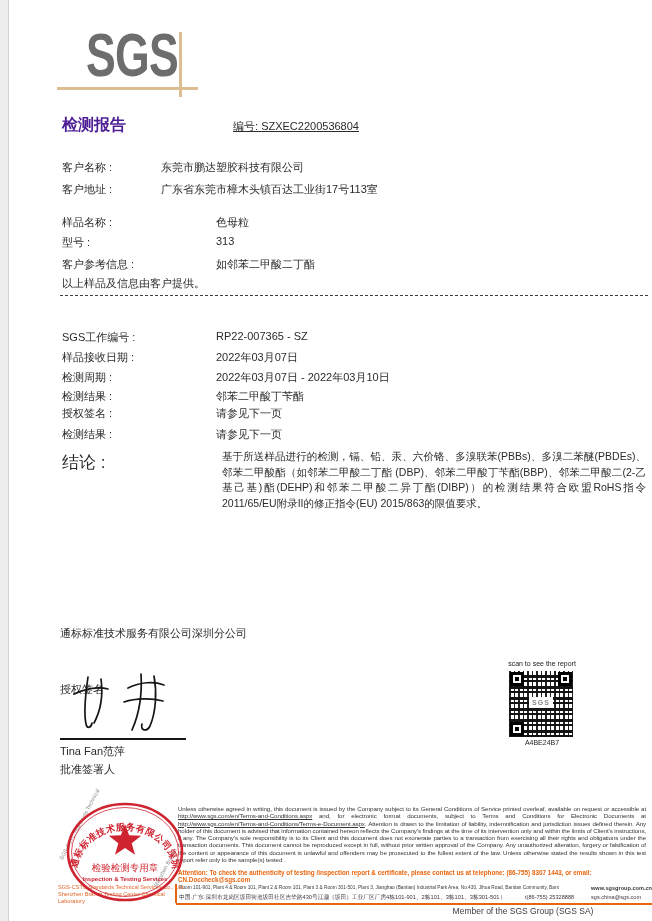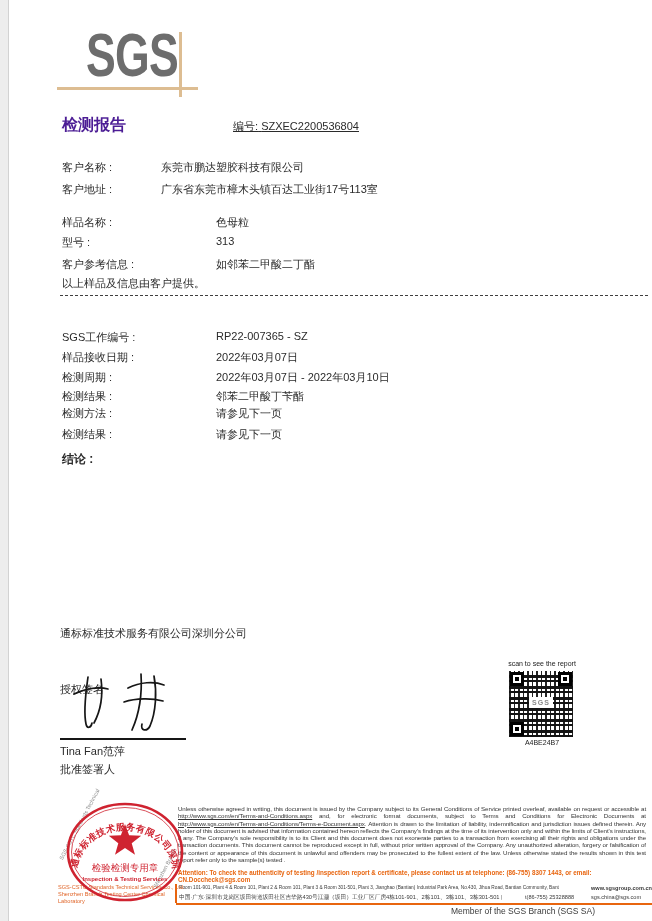--- a/index.html
+++ b/index.html
@@ -16,21 +16,21 @@
   .title{position:absolute;left:62px;top:115px;font-size:16px;font-weight:bold;color:#4c1d95;}
   .hmeta{position:absolute;top:119px;font-size:11px;white-space:nowrap;text-decoration:underline;}
   
   .row{position:absolute;left:0;top:0;width:652px;font-size:11px;}
   .row .lbl{position:absolute;left:62px;white-space:nowrap;}
   .row .val{position:absolute;left:216px;white-space:nowrap;}
   .row.client .val{left:133px;margin-left:28px;}
   .note{position:absolute;left:62px;font-size:11px;}
   .dashed{position:absolute;left:60px;top:295px;width:588px;border-top:1.5px dashed #3f3f3f;}
   
-  .conc-lbl{position:absolute;left:62px;top:451px;font-size:12px;font-weight:bold;}
+  .conc-lbl{position:absolute;left:62px;top:451px;font-size:17px;}
   .conc-txt{position:absolute;left:222px;top:449px;width:424px;font-size:10.5px;line-height:15.5px;text-align:justify;}
   
   .sig-company{position:absolute;left:60px;top:626px;font-size:11px;}
   .sig-auth{position:absolute;left:60px;top:642px;font-size:11px;margin-top:40px;}
   .sig-svg{position:absolute;left:68px;top:668px;}
   .sig-line{position:absolute;left:60px;top:738px;width:126px;height:2px;background:#161616;}
   .sig-name{position:absolute;left:60px;top:744px;font-size:11px;}
   .sig-role{position:absolute;left:60px;top:762px;font-size:11px;}
   
   .qr-cap{position:absolute;left:500px;top:660px;width:84px;text-align:center;font-size:7px;color:#222;}
@@ -112,29 +112,30 @@
   </div>
   <div class="row" style="top:370px">
     <span class="lbl">检测周期 :</span>
     <span class="val">2022年03月07日 - 2022年03月10日</span>
   </div>
   <div class="row" style="top:389px">
     <span class="lbl">检测结果 :</span>
     <span class="val">邻苯二甲酸丁苄酯</span>
   </div>
   <div class="row" style="top:406px">
-    <span class="lbl">检测方法 :</span>
+    <span class="lbl">授权签名 :</span>
     <span class="val">请参见下一页</span>
   </div>
   <div class="row" style="top:427px">
     <span class="lbl">检测结果 :</span>
     <span class="val">请参见下一页</span>
   </div>
 
   <div class="conc-lbl">结论 :</div>
+  <div class="conc-txt">基于所送样品进行的检测，镉、铅、汞、六价铬、多溴联苯(PBBs)、多溴二苯醚(PBDEs)、邻苯二甲酸酯（如邻苯二甲酸二丁酯 (DBP)、邻苯二甲酸丁苄酯(BBP)、邻苯二甲酸二(2-乙基己基)酯(DEHP)和邻苯二甲酸二异丁酯(DIBP)）的检测结果符合欧盟RoHS指令2011/65/EU附录II的修正指令(EU) 2015/863的限值要求。</div>
 
   <div class="sig-company">通标标准技术服务有限公司深圳分公司</div>
   <div class="sig-auth">授权签名</div>
   <svg class="sig-svg" width="130" height="70" viewBox="0 0 130 70">
     <g fill="none" stroke="#161616" stroke-width="1.7" stroke-linecap="round">
       <path d="M6,26 C16,21 30,18 40,21"></path>
       <path d="M20,9 C18,24 15,42 18,56 C19,61 23,60 24,55"></path>
       <path d="M33,11 C35,26 33,42 26,55"></path>
       <path d="M60,20 C72,14 86,13 96,17"></path>
       <path d="M73,6 C74,22 72,44 64,62"></path>
@@ -182,14 +183,14 @@
 
   <div class="addr-v"></div>
   <div class="addr">
     <span class="en">Room 101-901, Plant 4 &amp; Room 101, Plant 2 &amp; Room 101, Plant 3 &amp; Room 301-501, Plant 3, Jianghao (Bantian) Industrial Park Area, No.430, Jihua Road, Bantian Community, Bantian Street, Longgang District, Shenzhen, Guangdong, China 518129</span>
     <span class="web">www.sgsgroup.com.cn</span>
     <span class="cn">中国·广东·深圳市龙岗区坂田街道坂田社区吉华路430号江灏（坂田）工业厂区厂房4栋101-901、2栋101、3栋101、3栋301-501 邮编:518129</span>
     <span class="tel">t(86-755) 25328888</span>
     <span class="eml">sgs.china@sgs.com</span>
   </div>
   <div class="orange-line"></div>
-  <div class="member">Member of the SGS Branch (SGS SA)</div>
+  <div class="member">Member of the SGS Group (SGS SA)</div>
 </div>
 
 </body></html>

